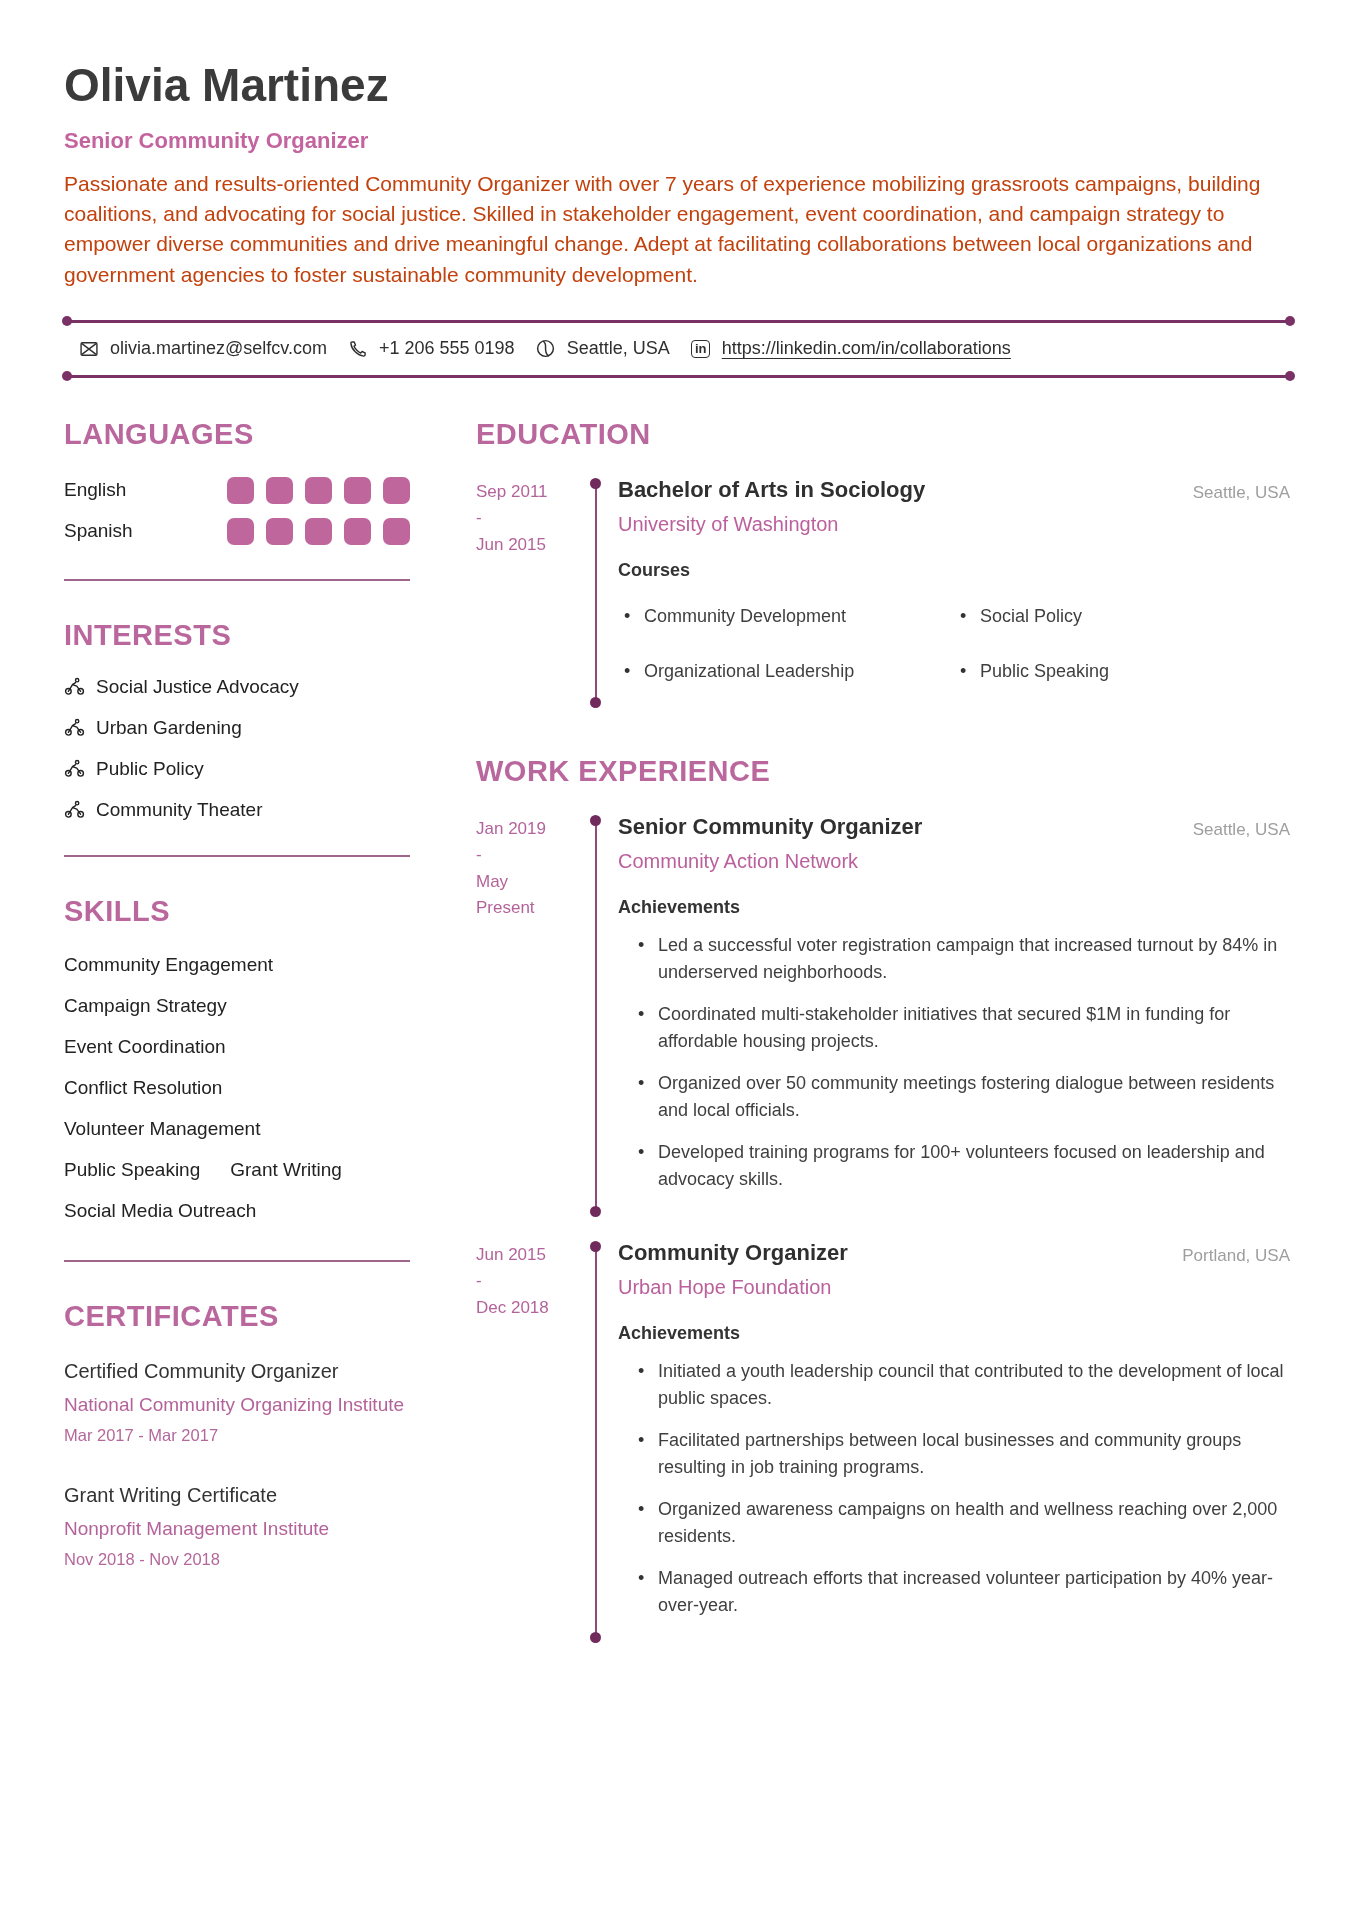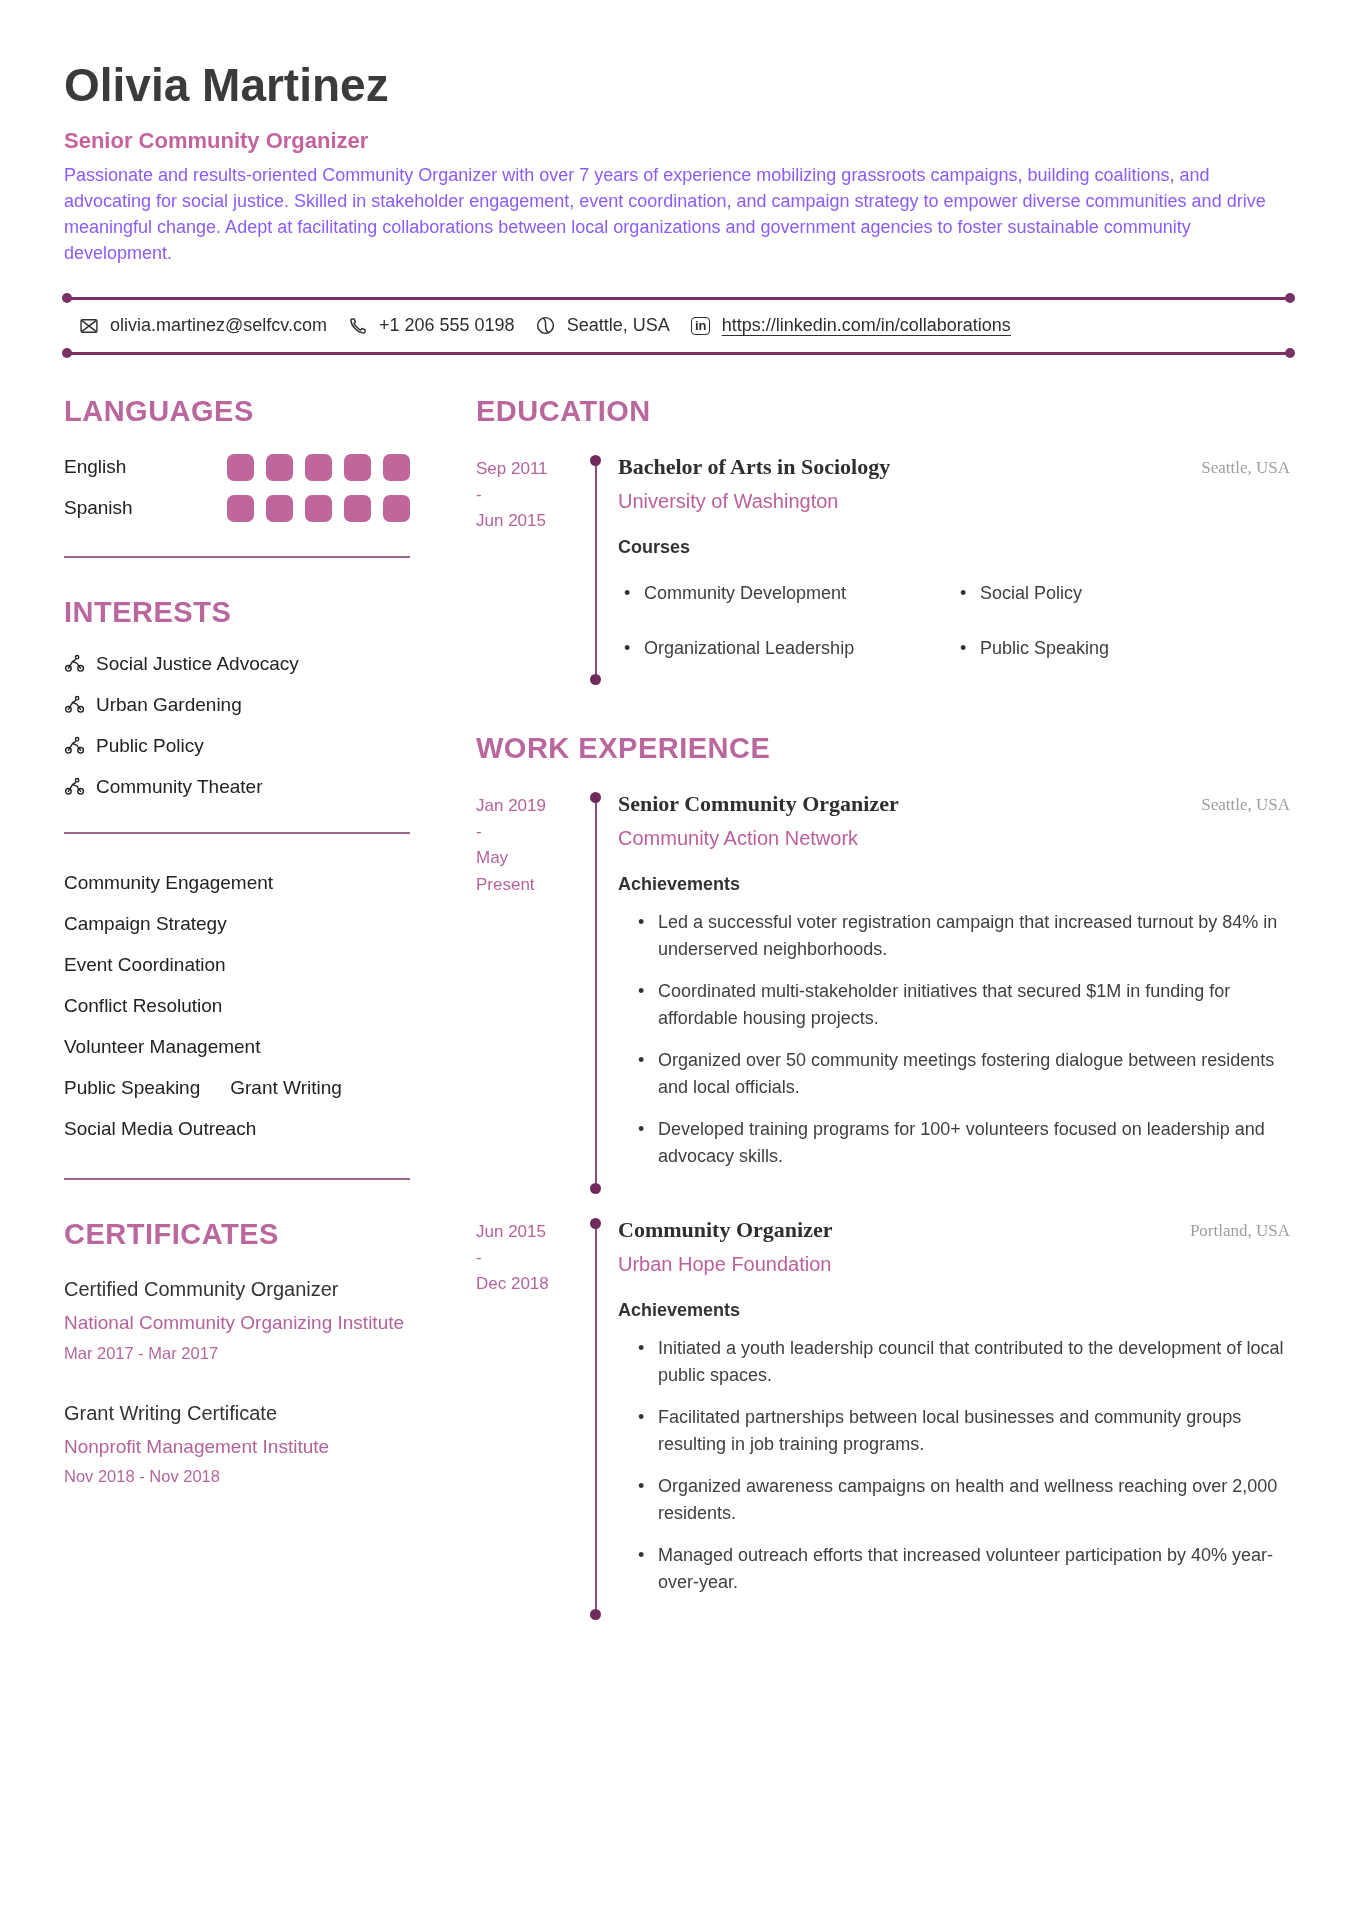--- a/index.html
+++ b/index.html
@@ -4,21 +4,21 @@
 <style>
   html,body{margin:0;padding:0;background:#ffffff;}
   .page{
     width:1350px;height:1907px;background:#ffffff;position:relative;
     font-family:"Liberation Sans", sans-serif;color:#3b3b3b;overflow:hidden;box-sizing:border-box;
   }
   
   .header{padding:58px 60px 0 64px;}
   .name{font-size:46px;font-weight:800;color:#3b3b3b;margin:0;letter-spacing:0;}
   .job-title{font-size:22px;font-weight:700;color:#c4649f;margin-top:16px;}
-  .summary{margin-top:9px;width:1226px;font-size:18px;line-height:1.44;color:#8b5cf6;}
+  .summary{margin-top:15px;width:1226px;font-size:21px;line-height:1.44;color:#c2410c;}
   
   .contact-wrap{margin:30px 60px 0 64px;width:1229px;}
   .bar-line{height:3px;background:#7a3166;border-radius:2px;position:relative;}
   .bar-line::before,.bar-line::after{
     content:"";position:absolute;top:-3.5px;width:10px;height:10px;border-radius:50%;background:#7a3166;
   }
   .bar-line::before{left:-2px;}
   .bar-line::after{right:-2px;}
   .contact-row{display:flex;align-items:center;gap:20px;padding:15px 14px;font-size:18px;color:#2f2f2f;}
   .contact-item{display:flex;align-items:center;gap:10px;}
@@ -49,21 +49,21 @@
   
   .rsection-heading{margin-left:116px;}
   .entry{display:grid;grid-template-columns:112px 20px 1fr;margin-top:26px;}
   .dates{font-size:17px;color:#b4639a;line-height:1.55;white-space:pre-line;padding-top:2px;}
   .tl{position:relative;}
   .tl-line{position:absolute;left:6.5px;top:10px;bottom:6px;width:2.5px;background:#8d4b79;}
   .tl .dot{position:absolute;left:2px;width:11px;height:11px;border-radius:50%;background:#702b5c;}
   .tl .dot.top{top:1px;}
   .tl .dot.bottom{bottom:-3px;}
   .entry-content{padding-left:10px;padding-bottom:6px;}
-  .title-row{display:flex;justify-content:space-between;align-items:center;font-family:Liberation Serif, serif;}
+  .title-row{display:flex;justify-content:space-between;align-items:flex-end;}
   .entry-title{font-size:22px;font-weight:700;color:#2f2f2f;}
   .entry-loc{font-size:17px;color:#9e9e9e;padding-top:3px;}
   .entry-sub{font-size:20px;color:#bb609c;margin-top:10px;}
   .entry-label{font-size:18px;font-weight:700;color:#333;margin-top:24px;}
   .courses{display:grid;grid-template-columns:1fr 1fr;row-gap:28px;margin:22px 0 0 0;padding:0 0 14px 0;list-style:none;}
   .courses li,.achv li{position:relative;padding-left:26px;font-size:18px;color:#3f3f3f;line-height:1.5;}
   .courses li::before,.achv li::before{content:"•";position:absolute;left:6px;color:#333;}
   .achv{list-style:none;margin:14px 0 0 14px;padding:0;}
   .achv li{margin-bottom:15px;max-width:650px;}
   .work-heading-block{margin-top:50px;}
@@ -187,20 +187,21 @@
                 <circle cx="15" cy="4.8" r="1.9"></circle>
                 <path d="M5 17.5 L9.7 9.8 L14.6 11.6 L19 17.5 M9.7 9.8 L13.2 7.6"></path>
               </svg>
             <span>Community Theater</span>
           </li>
         </ul>
         <hr class="divider">
       </section>
 
       <section>
+        <h2 class="section">SKILLS</h2>
         <div class="skills-list">
           <span>Community Engagement</span>
           <span>Campaign Strategy</span>
           <span>Event Coordination</span>
           <span>Conflict Resolution</span>
           <span>Volunteer Management</span>
           <span>Public Speaking</span>
           <span>Grant Writing</span>
           <span>Social Media Outreach</span>
         </div>

